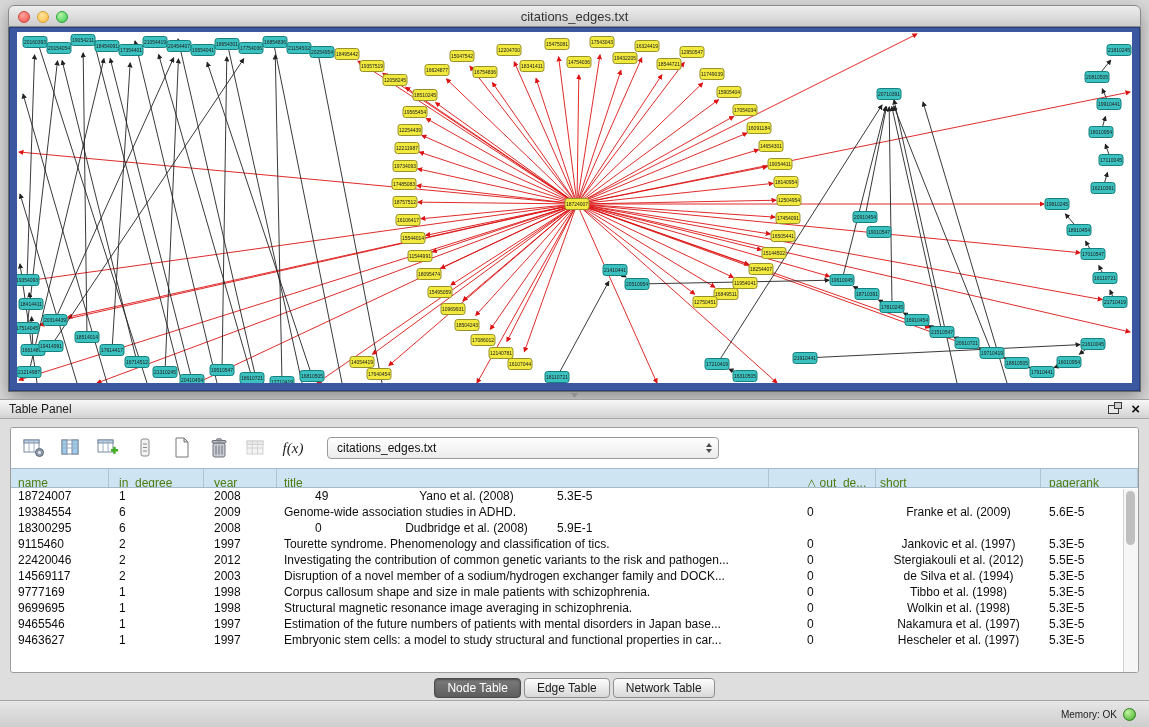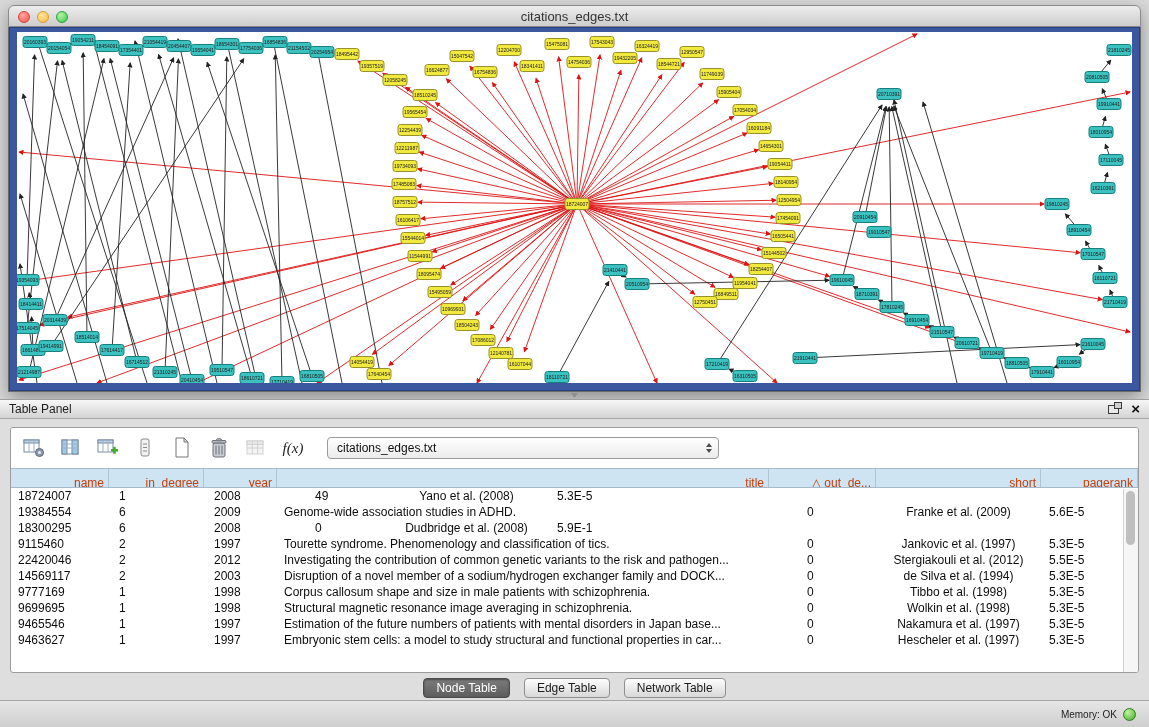--- a/index.html
+++ b/index.html
@@ -55,40 +55,40 @@
     background:linear-gradient(#ffffff,#ebebeb); display:flex; align-items:center; padding:0 6px 0 9px;
     font-size:12px; color:#111; cursor:pointer; }
   .dropdown .dd-label { flex:1; overflow:hidden; white-space:nowrap; }
   .dd-arrows { display:flex; flex-direction:column; gap:2px; align-items:center; }
   .dd-arrows i { display:block; width:0; height:0; border-left:3.5px solid transparent; border-right:3.5px solid transparent; }
   .dd-arrows .up { border-bottom:4px solid #4d4d4d; }
   .dd-arrows .down { border-top:4px solid #4d4d4d; }
 
   
   .thead { display:flex; height:20px; background:#cfe4f3; border-top:1px solid #a4b9c9; border-bottom:1px solid #a4b9c9; }
-  .thead .cell { font-size:12px; color:#c2410c; text-align:right; padding-top:6px;
+  .thead .cell { font-size:12px; color:#4d7c0f; text-align:left; padding-top:6px;
     border-right:1px solid #aec3d3; cursor:pointer; }
   .tbody { background:#fff; }
   .trow { display:flex; height:16px; cursor:default; }
   .cell { overflow:hidden; white-space:nowrap; padding:0 4px; font-size:12px; color:#0d0d0d; line-height:16px; }
   .c0 { width:98px; padding-left:7px; }
   .c1 { width:95px; padding-left:10px; }
   .c2 { width:73px; padding-left:10px; }
   .c3 { width:492px; padding-left:7px; }
   .c4 { width:75px; padding-left:6px;margin-left:32px; }
   .c5 { width:165px; text-align:center; }
   .c6 { flex:1; padding-left:8px; }
 
   .vscroll { position:absolute; top:61px; right:0; bottom:0; width:15px;
     background:#f6f6f6; border-left:1px solid #d2d2d2; cursor:pointer; }
   .vscroll .thumb { position:absolute; top:2px; left:2px; width:9px; height:54px;
     background:#bfbfbf; border-radius:5px; }
 
   
-  .tabs { display:flex; justify-content:center; gap:14px; margin-top:5px; }
+  .tabs { display:flex; justify-content:center; gap:3px; margin-top:5px; }
   .tab { height:20px; padding:0 12px; font-size:12px; font-family:"Liberation Sans",sans-serif;
     border:1px solid #8f8f8f; border-radius:4px; background:linear-gradient(#fdfdfd,#d8d8d8);
     color:#1c1c1c; cursor:pointer; }
   .tab.active { background:linear-gradient(#7c7c7c,#5d5d5d); color:#fff; border-color:#4c4c4c;
     box-shadow:inset 0 1px 2px rgba(0,0,0,.4); }
 
   
   .status-bar { position:absolute; left:0; bottom:0; width:1149px; height:27px;
     background:linear-gradient(#e6e6e6,#cecece); border-top:1px solid #a5a5a5;
     display:flex; align-items:center; justify-content:flex-end; padding-right:13px; gap:6px;

